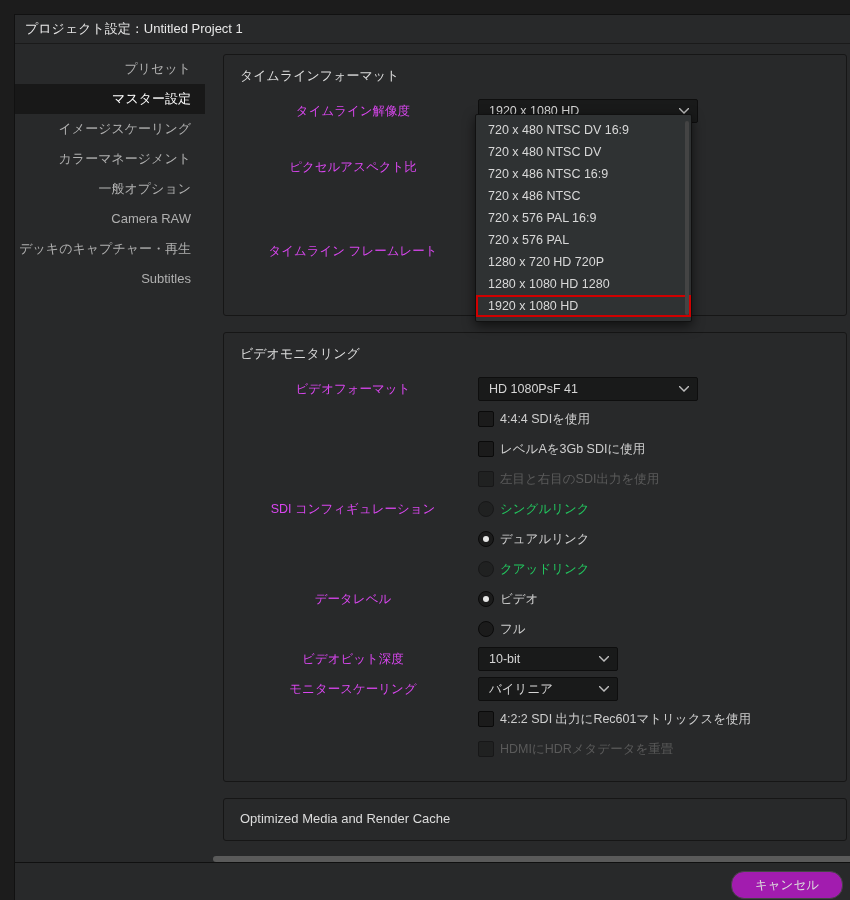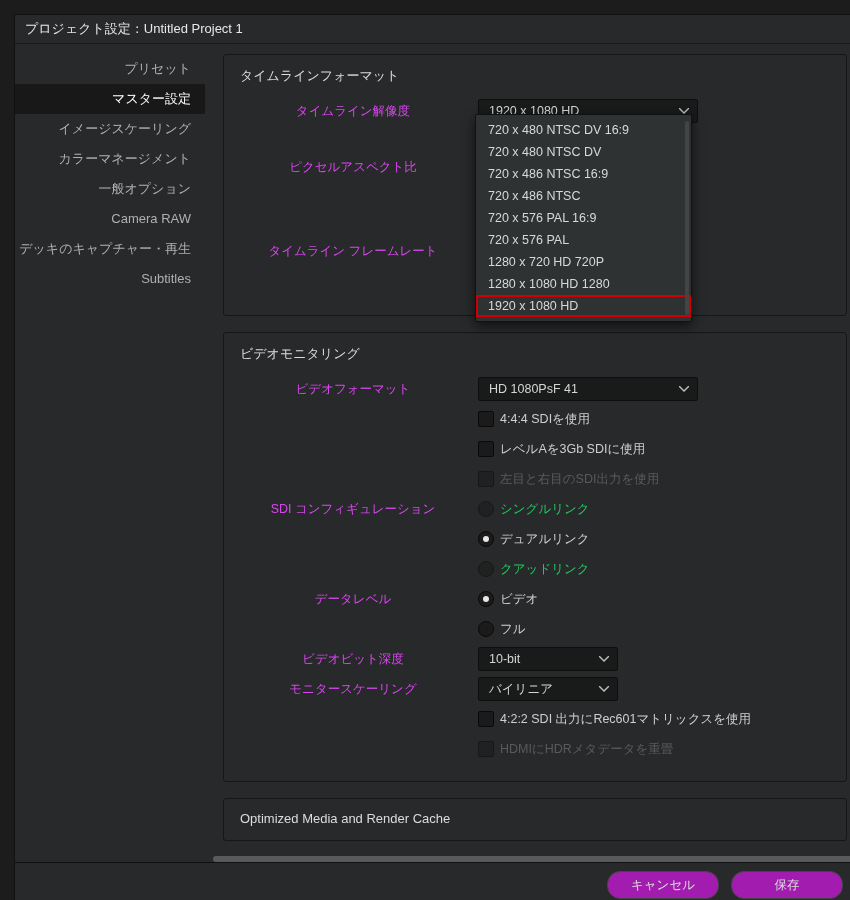--- a/index.html
+++ b/index.html
@@ -409,15 +409,14 @@
     <div class="dd-item">720 x 576 PAL 16:9</div>
     <div class="dd-item">720 x 576 PAL</div>
     <div class="dd-item">1280 x 720 HD 720P</div>
     <div class="dd-item">1280 x 1080 HD 1280</div>
     <div class="dd-item highlight">1920 x 1080 HD</div>
     <div class="dd-scroll-track"></div>
   </div>
 
   <div class="footer">
     <div class="btn">キャンセル</div>
-    <div class="btn">保存</div>
   </div>
 </div>
 
 </body></html>

